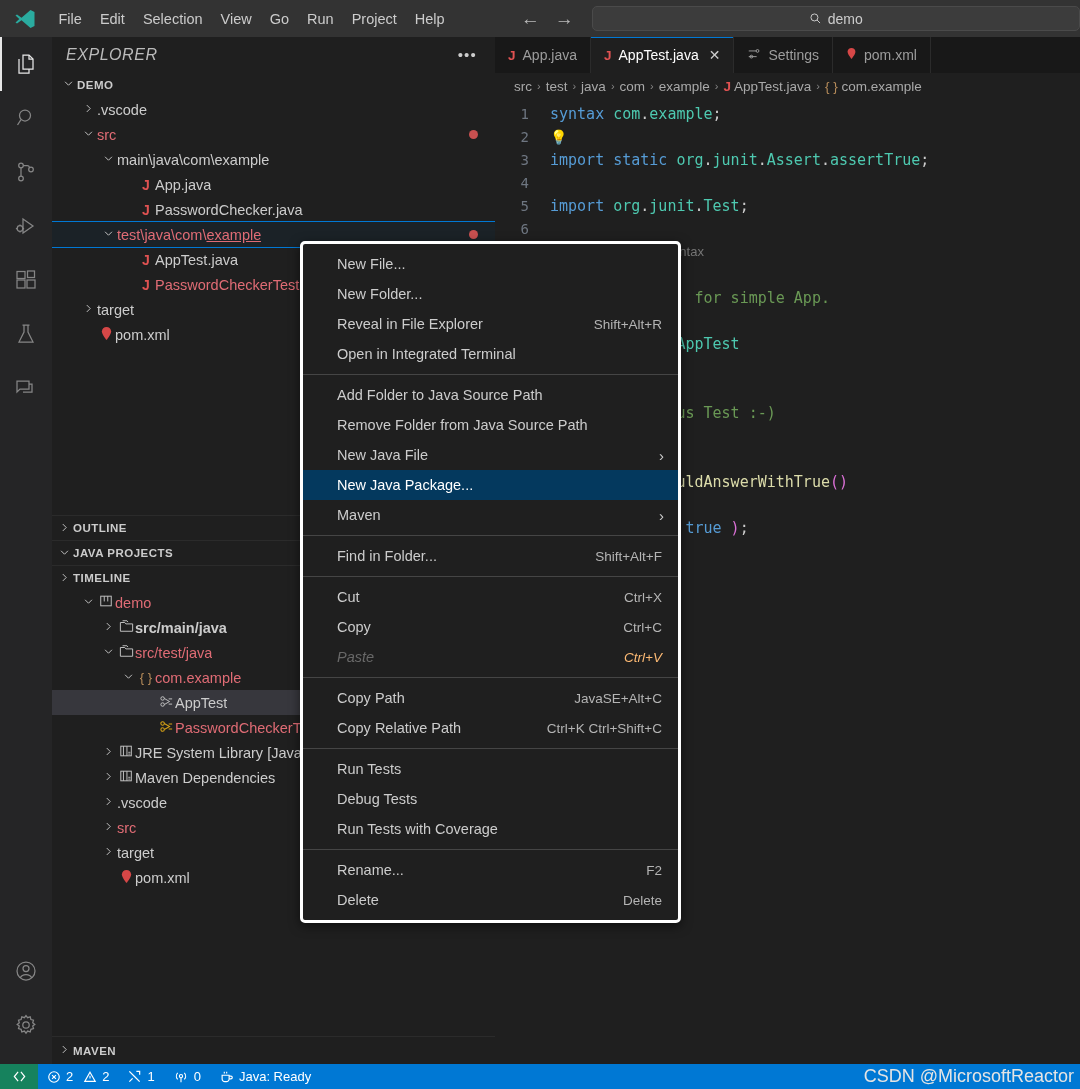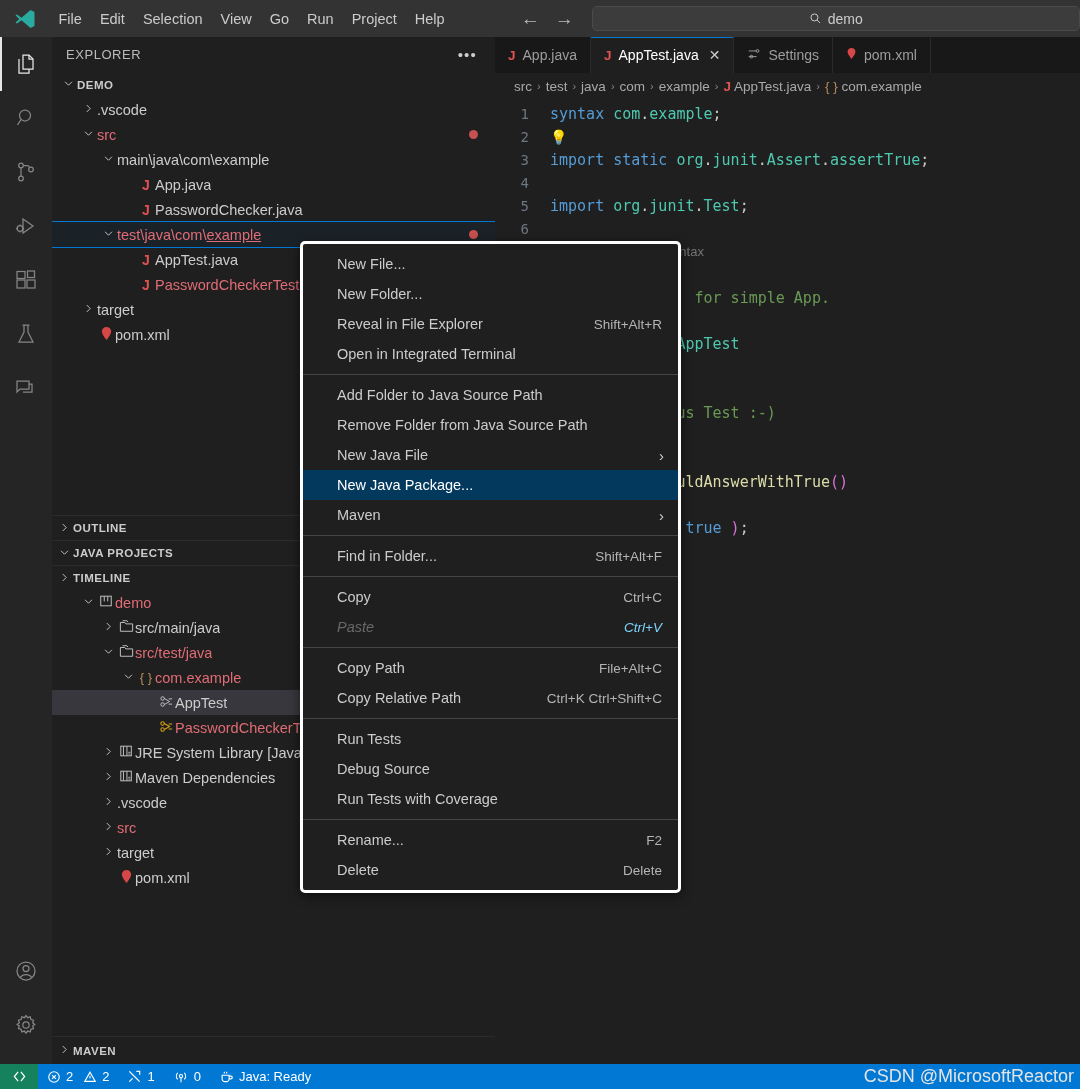--- a/index.html
+++ b/index.html
@@ -53,21 +53,21 @@
 
   
   .sidebar {
     position: absolute; top: 37px; left: 52px; width: 443px; height: 1027px;
     background: #1f1f1f; overflow: hidden;
   }
   .sb-header {
     height: 35px; display: flex; align-items: center; justify-content: space-between;
     padding: 0 18px 0 14px;
   }
-  .sb-header .t { font-size: 13px; letter-spacing: .55px; color: #bbbbbb; }
+  .sb-header .t { font-size: 16px; letter-spacing: .55px; color: #bbbbbb; font-style: italic; }
   .sb-header .dots { color: #cccccc; font-size: 15px; letter-spacing: 1.2px; }
 
   .tree-row {
     height: 25px; display: flex; align-items: center; font-size: 14.5px;
     color: #cccccc; white-space: nowrap; position: relative; cursor: pointer;
   }
   .tree-row .chev { width: 17px; text-align: center; color: #cccccc; font-size: 11px; flex: 0 0 17px; }
   .tree-row .chev svg { stroke: #c5c5c5; fill: none; stroke-width: 1.4; }
   .tree-row .lbl { overflow: hidden; text-overflow: ellipsis; }
   .tree-row .badge-dot {
@@ -138,21 +138,21 @@
     background: #1f1f1f; border: 3px solid #ffffff; border-radius: 5px;
     box-shadow: 0 3px 11px rgba(0,0,0,.55); padding: 5px 0; z-index: 50;
   }
   .ctxitem {
     height: 30px; display: flex; align-items: center; padding: 0 12px 0 34px;
     font-size: 14.5px; color: #cccccc; cursor: pointer; position: relative;
   }
   .ctxitem.highlight { background: #04395e; color: #ffffff; }
   .ctxitem.disabled { color: #686868; font-style: italic; }
   .ctxitem .key { margin-left: auto; font-size: 13.5px; color: #b4b4b4; padding-right: 4px; }
-  .ctxitem.disabled .key { color: #7dd3fc; text-align: center; }
+  .ctxitem.disabled .key { color: #fdba74; text-align: center; }
   .ctxitem .sub { margin-left: auto; color: #cccccc; font-size: 15px; line-height: 1; padding-right: 2px; }
   .ctxsep { height: 1px; background: #454545; margin: 5px 0; }
 
   
   .statusbar {
     position: absolute; left: 0; bottom: 0; width: 1080px; height: 25px;
     background: #0078d4; display: flex; align-items: center; color: #ffffff; font-size: 13px;
   }
   .sb-remote {
     width: 38px; height: 25px; background: #16825d; display: flex; align-items: center; justify-content: center;
@@ -369,21 +369,21 @@
           <div class="tree-row" style="padding-left: 28px;">
             <span class="chev"><svg width="11" height="11" viewBox="0 0 16 16">
                 <path d="M3 5.5 L8 10.5 L13 5.5"></path>
               </svg></span>
             <span class="m-icon"><svg width="14" height="14" viewBox="0 0 16 16">
                 <rect x="2" y="2.5" width="12" height="11" stroke="#c5c5c5" fill="none" stroke-width="1.1"></rect>
                 <path d="M6 2.5 v6 M10 2.5 v6" stroke="#c5c5c5" stroke-width="1.1"></path>
               </svg></span>
             <span class="lbl clr-red">demo</span>
           </div>
-          <div class="tree-row" style="padding-left: 48px;">
+          <div class="tree-row" style="padding-left: 48px; font-weight: bold;">
             <span class="chev"><svg width="11" height="11" viewBox="0 0 16 16">
                 <path d="M5.5 3 L10.5 8 L5.5 13"></path>
               </svg></span>
             <span class="m-icon"><svg width="15" height="14" viewBox="0 0 17 16">
                 <path d="M1.5 4 h5 l1.3 1.6 h7.7 v8.4 h-14 z" stroke="#c5c5c5" fill="none" stroke-width="1.1"></path>
                 <path d="M4 2 h5 l1.2 1.5" stroke="#c5c5c5" fill="none" stroke-width="1.1"></path>
               </svg></span>
             <span class="lbl">src/main/java</span>
           </div>
           <div class="tree-row" style="padding-left: 48px;">
@@ -582,42 +582,46 @@
         <span>Maven</span>
         <span class="sub">›</span>
       </div>
       <div class="ctxsep"></div>
       <div class="ctxitem">
         <span>Find in Folder...</span>
         <span class="key">Shift+Alt+F</span>
       </div>
       <div class="ctxsep"></div>
       <div class="ctxitem">
+        <span>Cut</span>
+        <span class="key">Ctrl+X</span>
+      </div>
+      <div class="ctxitem">
         <span>Copy</span>
         <span class="key">Ctrl+C</span>
       </div>
       <div class="ctxitem disabled">
         <span>Paste</span>
         <span class="key">Ctrl+V</span>
       </div>
       <div class="ctxsep"></div>
       <div class="ctxitem">
         <span>Copy Path</span>
-        <span class="key">File+Alt+C</span>
+        <span class="key">JavaSE+Alt+C</span>
       </div>
       <div class="ctxitem">
         <span>Copy Relative Path</span>
         <span class="key">Ctrl+K Ctrl+Shift+C</span>
       </div>
       <div class="ctxsep"></div>
       <div class="ctxitem">
         <span>Run Tests</span>
       </div>
       <div class="ctxitem">
-        <span>Debug Source</span>
+        <span>Debug Tests</span>
       </div>
       <div class="ctxitem">
         <span>Run Tests with Coverage</span>
       </div>
       <div class="ctxsep"></div>
       <div class="ctxitem">
         <span>Rename...</span>
         <span class="key">F2</span>
       </div>
       <div class="ctxitem">

